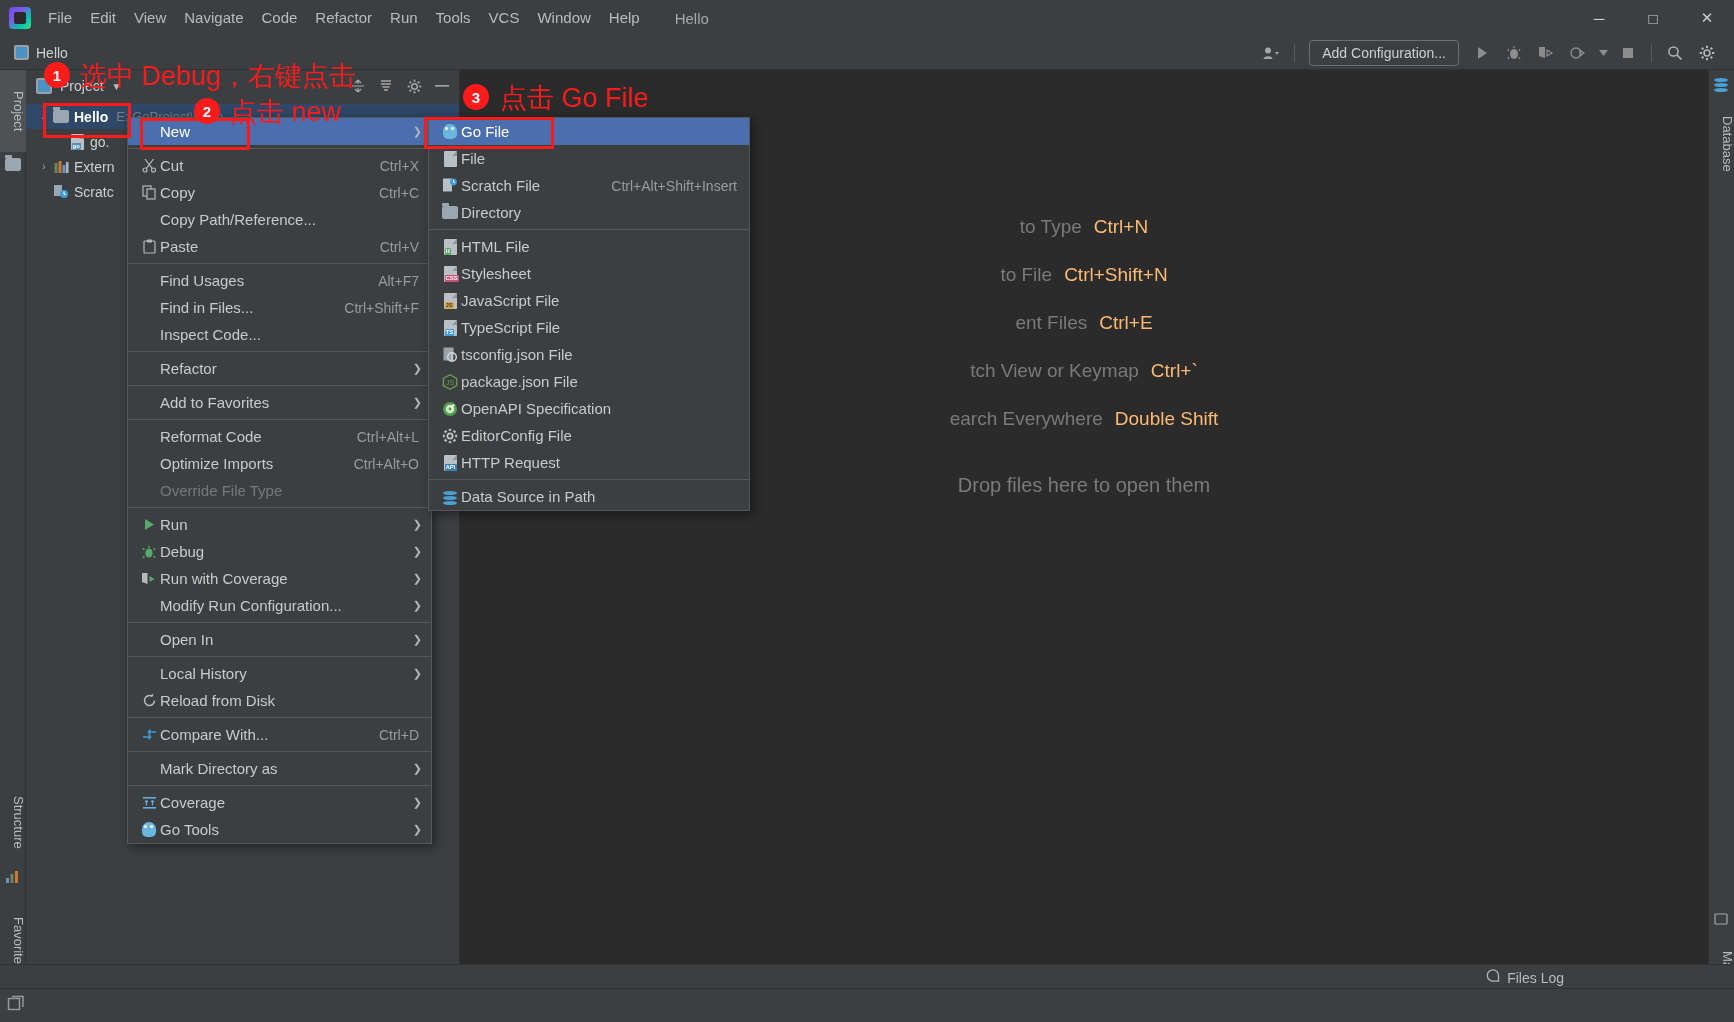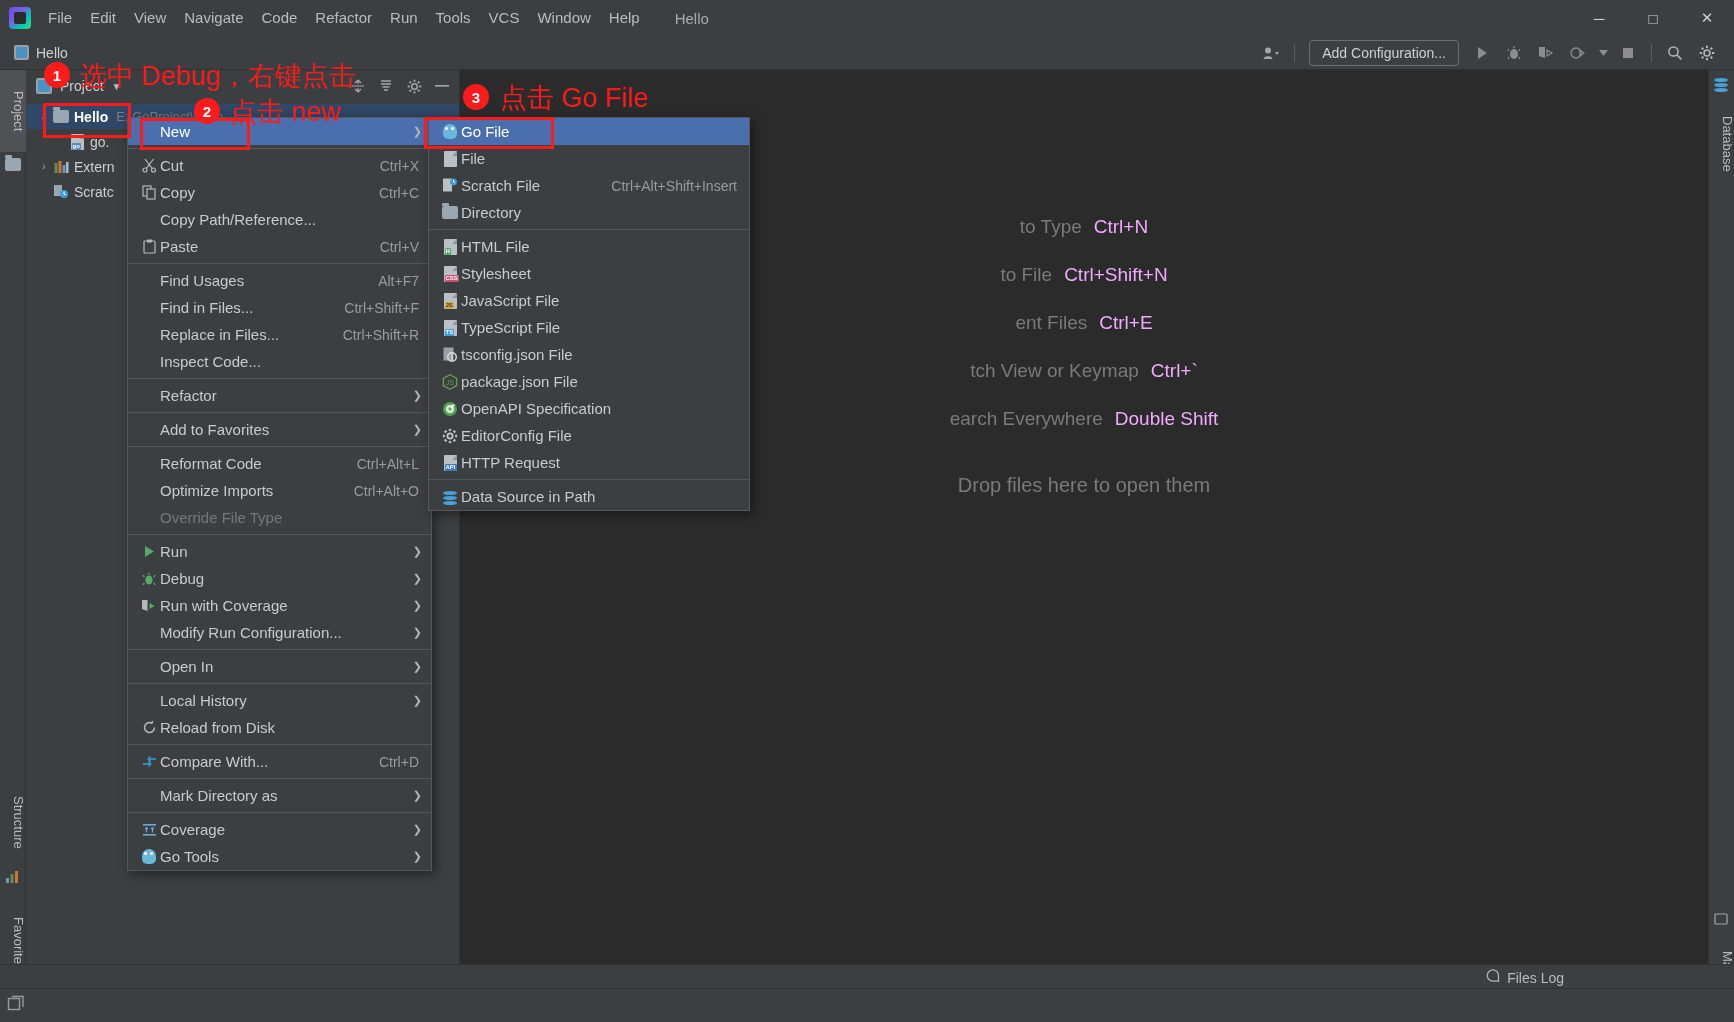--- a/index.html
+++ b/index.html
@@ -148,21 +148,21 @@
   }
   .hints {
     position: absolute; left: 0; top: 0; width: 100%; height: 100%;
     display: flex; flex-direction: column; align-items: center; justify-content: flex-start;
     padding-top: 146px; gap: 0;
   }
   .hintrow {
     display: flex; align-items: baseline; gap: 12px; height: 48px;
     font-size: 19px; color: #7a7a7a; white-space: nowrap;
   }
-  .hintrow .key { color: #f0abfc; }
+  .hintrow .key { color: #fdba74; }
   .hint-drop { margin-top: 18px; font-size: 20px; color: #7a7a7a; }
 
   
   .ctxmenu {
     position: absolute; left: 127px; top: 117px; width: 305px;
     background: #3c3f41; border: 1px solid #555759;
     box-shadow: 3px 3px 10px rgba(0,0,0,.45);
     padding: 0; z-index: 40; font-size: 15px;
   }
   .mrow {
@@ -550,25 +550,20 @@
       <span class="mlabel">Find Usages</span>
       <span class="mkey">Alt+F7</span>
     </div>
     <div class="mrow">
       <span class="mico"></span>
       <span class="mlabel">Find in Files...</span>
       <span class="mkey">Ctrl+Shift+F</span>
     </div>
     <div class="mrow">
       <span class="mico"></span>
-      <span class="mlabel">Replace in Files...</span>
-      <span class="mkey">Ctrl+Shift+R</span>
-    </div>
-    <div class="mrow">
-      <span class="mico"></span>
       <span class="mlabel">Inspect Code...</span>
     </div>
     <div class="msep"></div>
 
     <div class="mrow">
       <span class="mico"></span>
       <span class="mlabel">Refactor</span>
       <span class="marrow">❯</span>
     </div>
     <div class="msep"></div>

